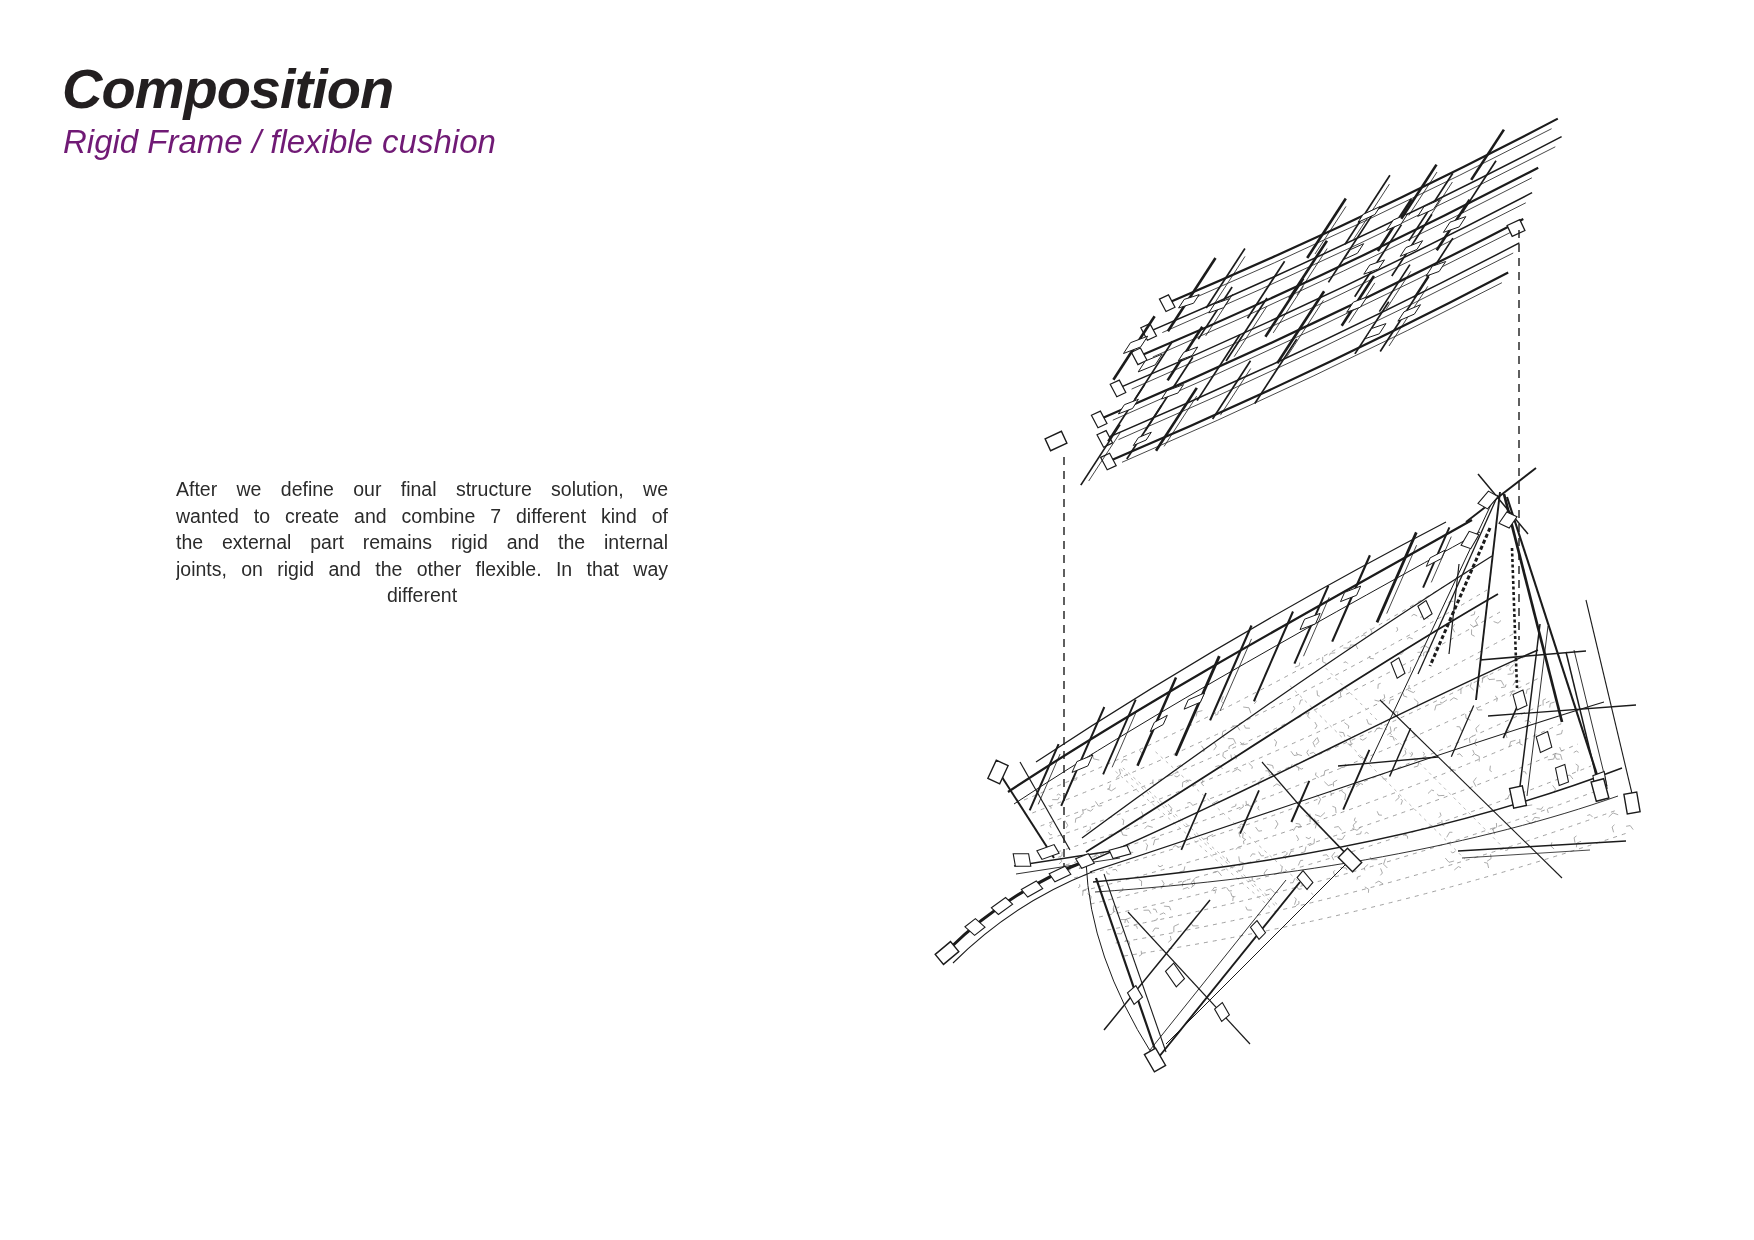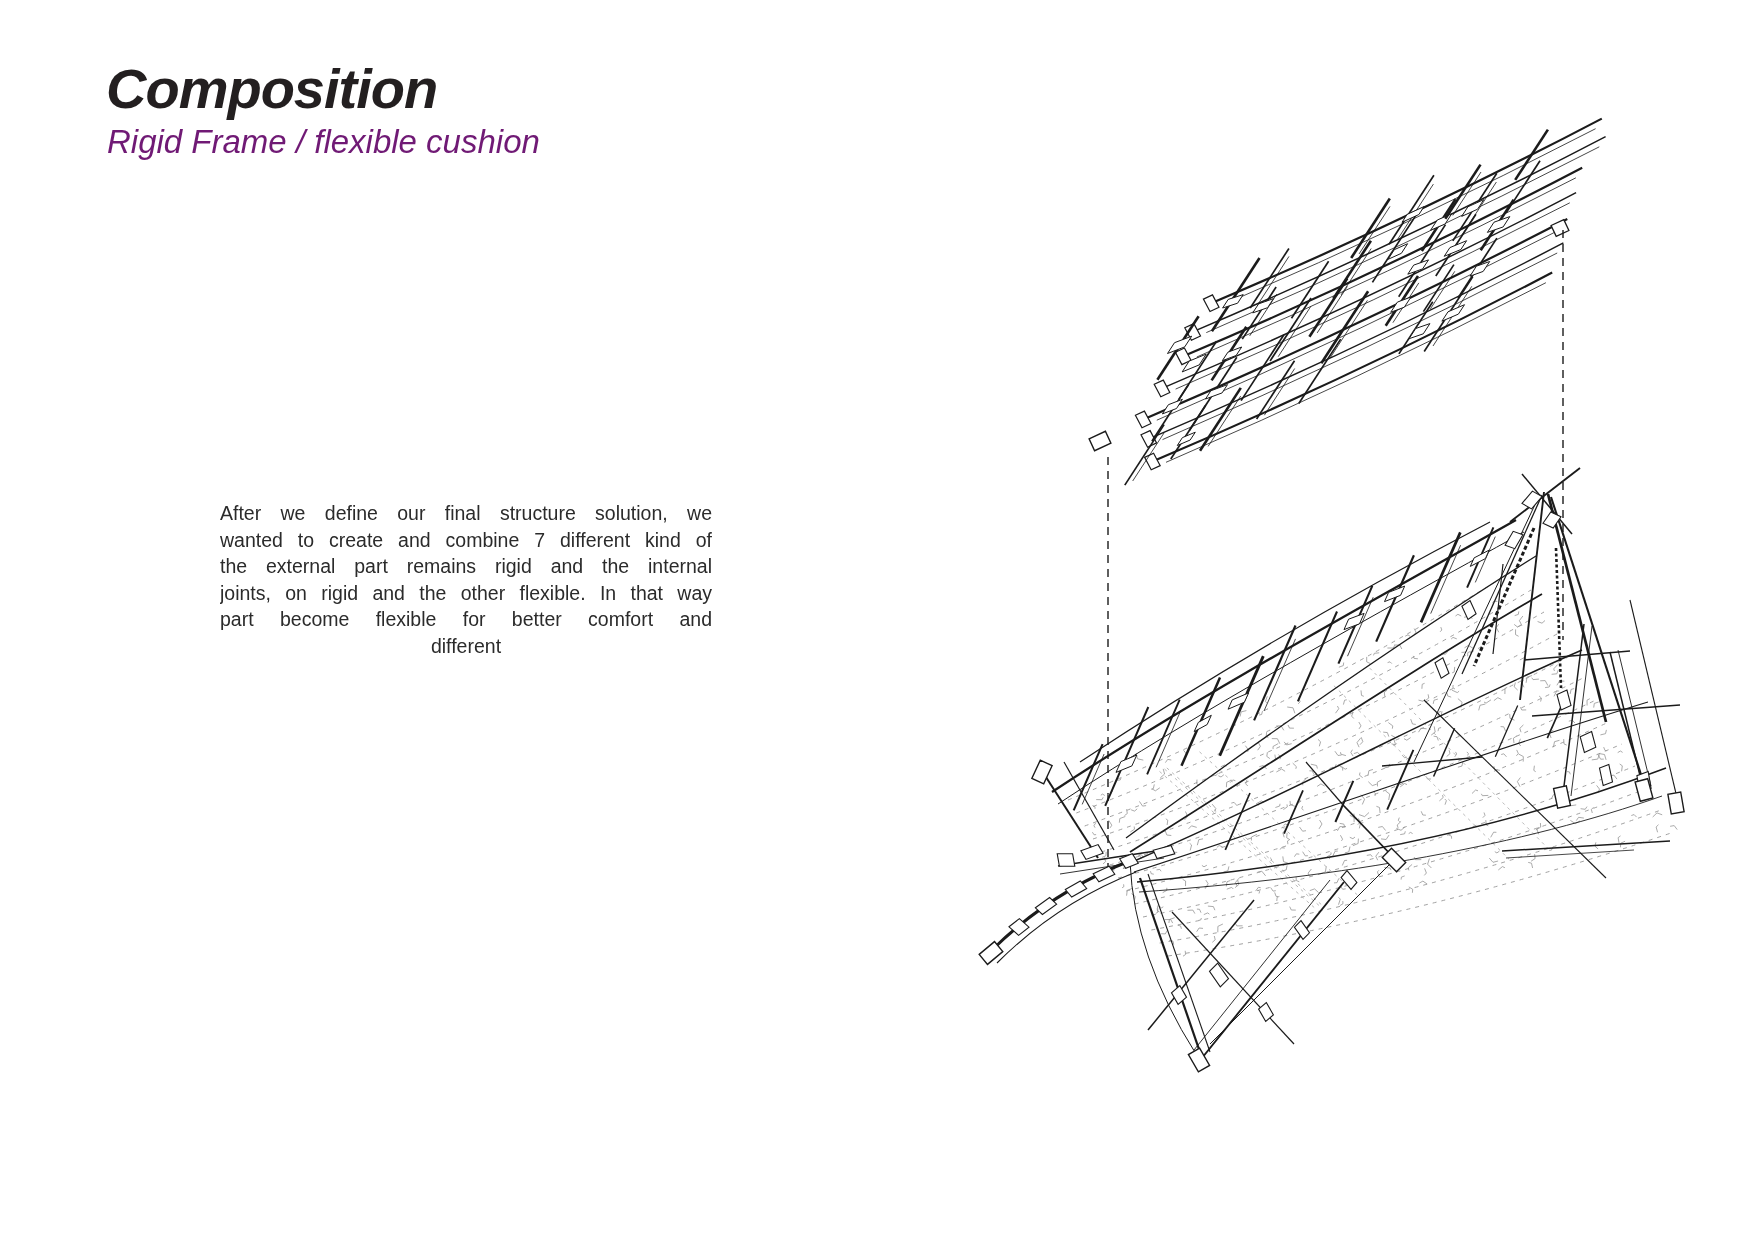--- a/index.html
+++ b/index.html
@@ -1,52 +1,51 @@
 <!DOCTYPE html>
 <html><head>
 <meta charset="utf-8">
 <style>
   html,body{margin:0;padding:0;}
   body{
     width:1754px;height:1240px;background:#ffffff;overflow:hidden;position:relative;
     font-family:"Liberation Sans", sans-serif;
   }
-  .page{position:absolute;inset:0;margin-left:44px;}
+  .page{position:absolute;inset:0;}
   .title{
     position:absolute;left:62px;top:60px;
     font-size:56px;font-weight:bold;font-style:italic;color:#231f20;
     letter-spacing:-1px;line-height:1.05;white-space:nowrap;
   }
   .subtitle{
     position:absolute;left:63px;top:123px;
     font-size:33px;font-style:italic;font-weight:normal;color:#701a75;
     letter-spacing:0px;white-space:nowrap;
   }
   .intro{
-    position:absolute;left:176px;top:500px;width:492px;color:#2b2b2b;
+    position:absolute;left:176px;top:476px;width:492px;color:#2b2b2b;
     font-size:19.5px;line-height:26.6px;
   }
   .intro .para-line{text-align:justify;text-align-last:justify;height:26.6px;overflow:hidden;}
   .intro .para-line.last{text-align-last:center;}
   svg.diagram{position:absolute;left:0;top:0;width:1754px;height:1240px;}
 </style>
 </head>
 <body>
 
 <div class="page">
 
   <div class="title">Composition</div>
   <div class="subtitle">Rigid Frame / flexible cushion</div>
 
   <div class="intro">
     <div class="para-line">After we define our final structure solution, we</div>
     <div class="para-line">wanted to create and combine 7 different kind of</div>
     <div class="para-line">the external part remains rigid and the internal</div>
     <div class="para-line">joints, on rigid and the other flexible. In that way</div>
-    <div class="para-line">part become flexible for better comfort and</div>
     <div class="para-line last">different</div>
   </div>
 
   <svg class="diagram" viewBox="0 0 1754 1240">
     <g id="gTop">
         <path d="M1108.4 461.5 Q1312.1 375.2 1508.2 272.5" fill="none" stroke="#1b1b1b" stroke-width="2.2"></path>
         <path d="M1122.0 462.3 Q1314.3 379.7 1501.9 282.7" fill="none" stroke="#1b1b1b" stroke-width="0.8"></path>
         <polygon points="1100.6,457.4 1109.6,453.2 1116.2,465.6 1107.2,469.8" fill="#ffffff" stroke="#1b1b1b" stroke-width="1.2"></polygon>
         <path d="M1104.8 438.9 Q1316.0 349.0 1519.4 242.9" fill="none" stroke="#1b1b1b" stroke-width="1.5"></path>
         <path d="M1118.5 439.6 Q1318.1 353.5 1513.2 253.0" fill="none" stroke="#1b1b1b" stroke-width="0.8"></path>

